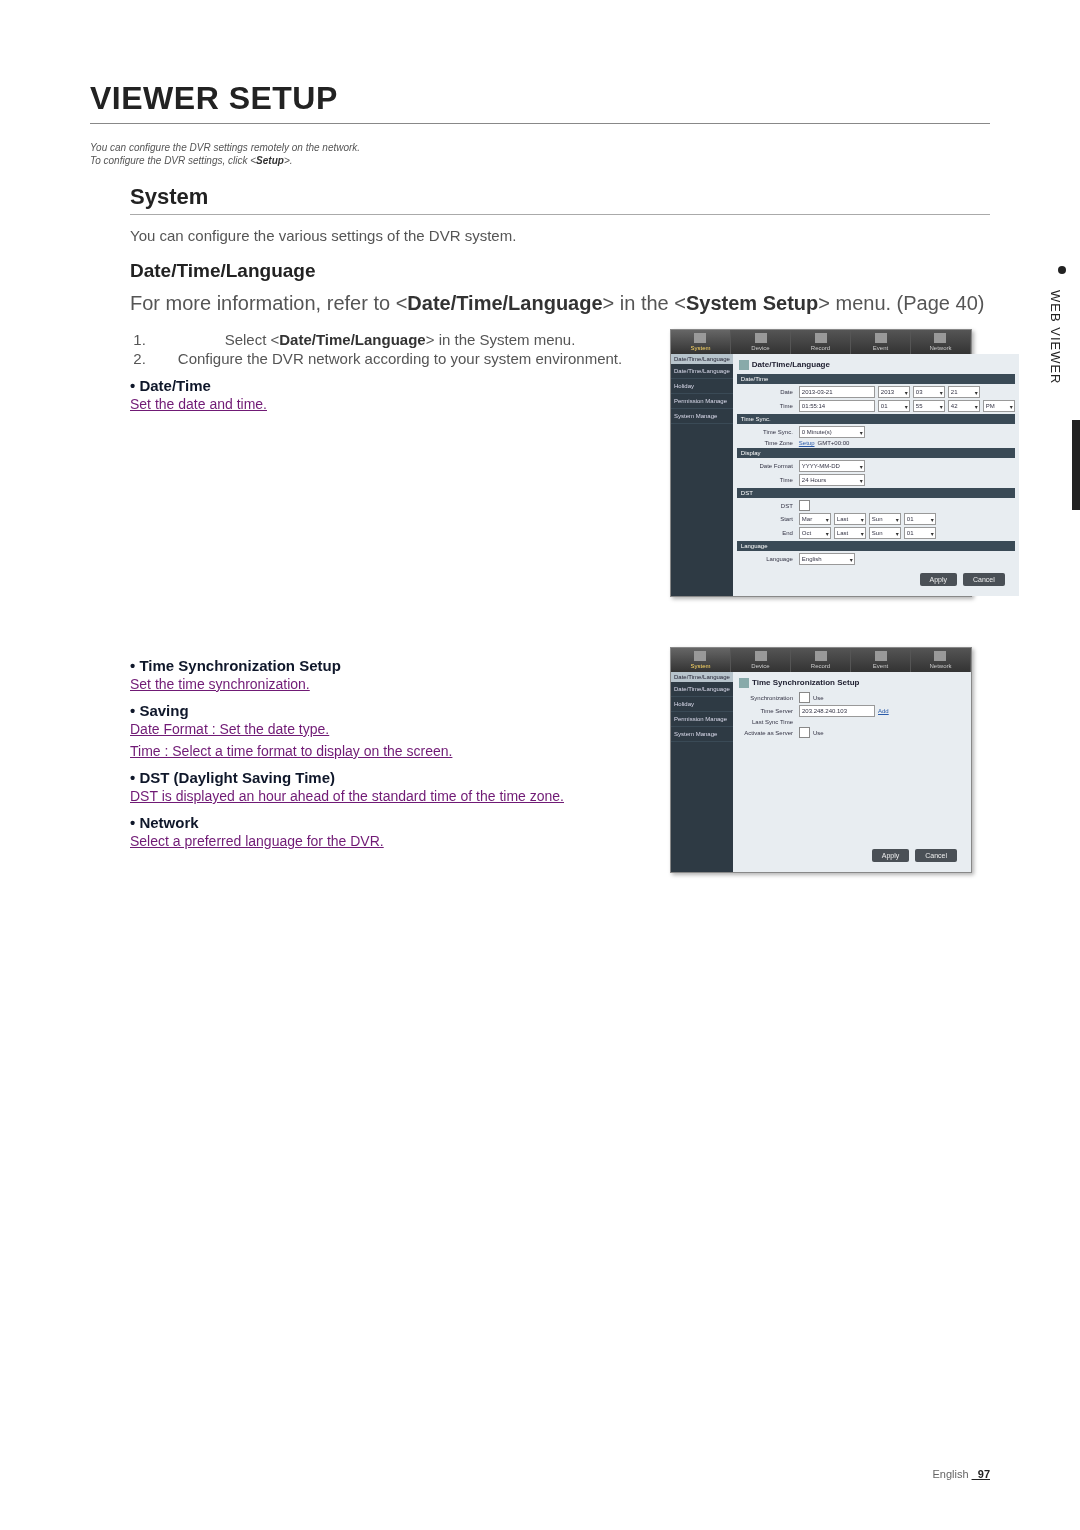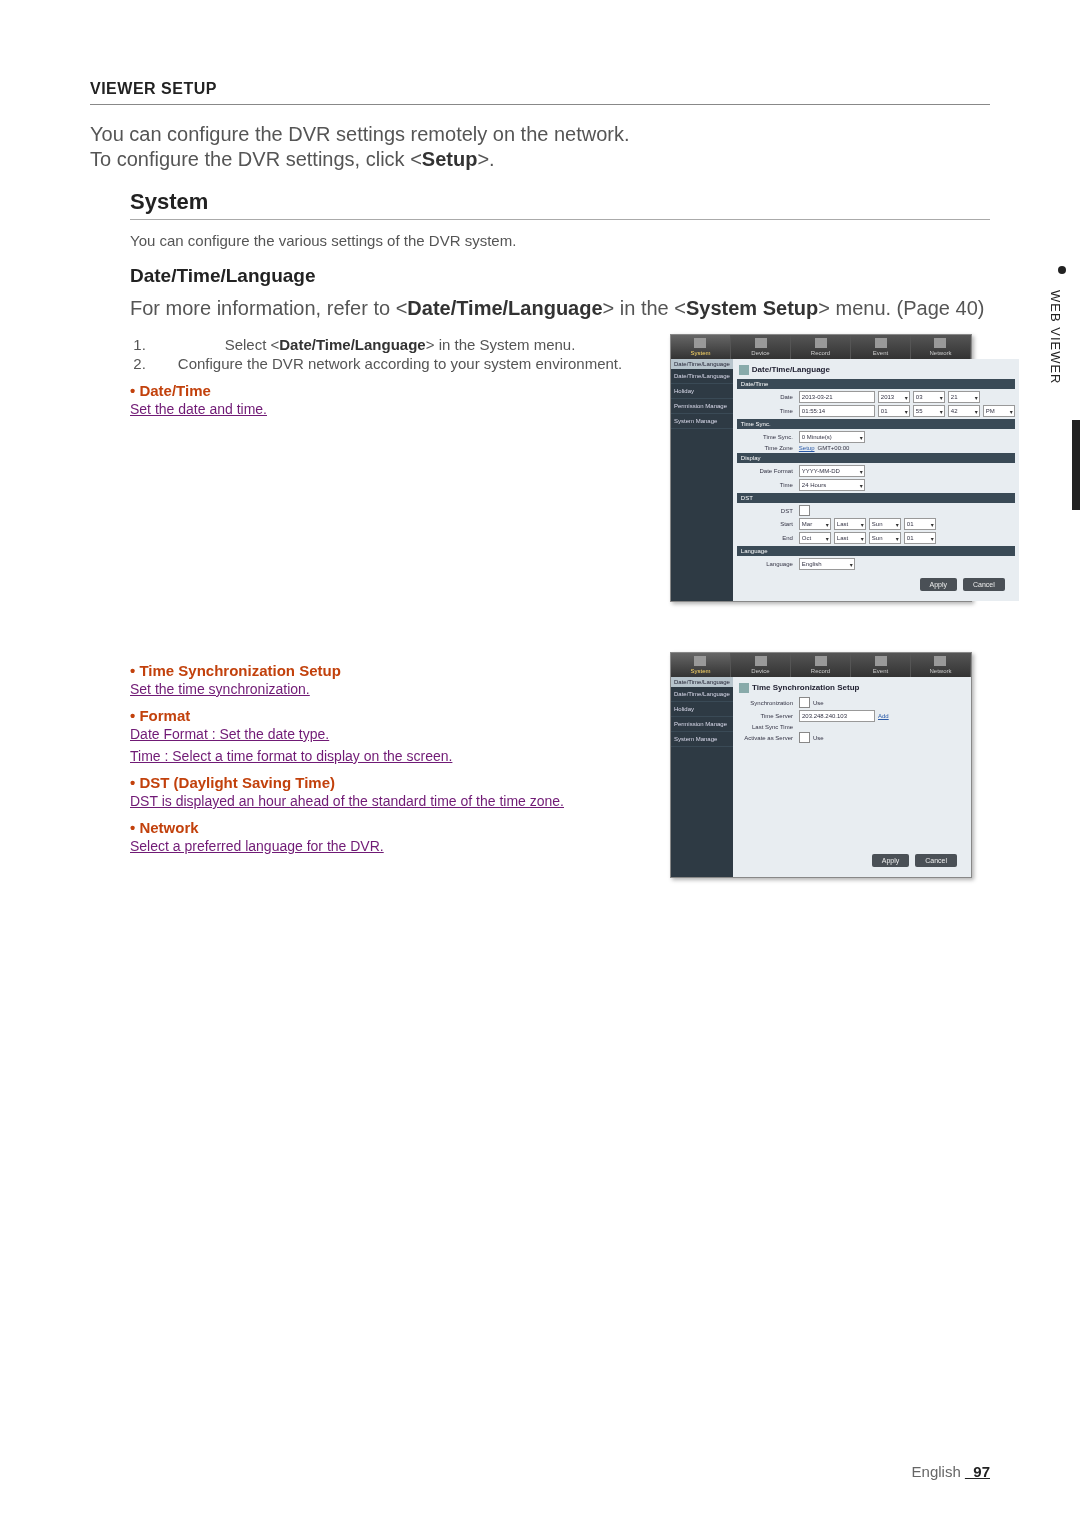--- a/index.html
+++ b/index.html
@@ -9,35 +9,36 @@
     font-family: Arial, Helvetica, sans-serif;
     color: #333;
     width: 1080px;
     height: 1530px;
     position: relative;
   }
   .page {
     padding: 80px 90px 0 90px;
   }
   .main-title {
-    font-size: 16px;
+    font-size: 32px;
     font-weight: bold;
     color: #222;
     margin: 0 0 6px 0;
     letter-spacing: 0.5px;
   }
   .rule {
     border: none;
     border-top: 1px solid #888;
     margin: 0 0 18px 0;
   }
   .intro p {
     margin: 2px 0;
-    font-size: 20px;
+    font-size: 10px;
     color: #555;
+    font-style: italic;
   }
   .intro b { color: #333; }
   .section-block { margin-left: 40px; }
   .h2 {
     font-size: 22px;
     font-weight: bold;
     color: #222;
     margin: 18px 0 4px 0;
   }
   .subrule {
@@ -68,21 +69,21 @@
   ol.steps {
     font-size: 15px;
     color: #555;
     padding-left: 20px;
     margin: 0 0 10px 0;
   }
   ol.steps li { margin: 2px 0; text-align: center; }
   ol.steps b { color: #333; font-weight: bold; }
   .bullet-line {
     font-size: 15px;
-    color: #c2410c;
+    color: #0f172a;
     font-weight: bold;
     margin: 10px 0 2px 0;
   }
   .bullet-desc {
     font-size: 14px;
     color: #701a75;
     margin: 0 0 6px 0;
     text-decoration: underline;
   }
   
@@ -239,21 +240,21 @@
     font-size: 7px;
     padding: 3px 10px;
     margin-left: 4px;
     border-radius: 2px;
   }
   .shot-link { color: #2a5aa8; text-decoration: underline; }
   .footer {
     position: absolute;
     bottom: 50px;
     right: 90px;
-    font-size: 15px;
+    font-size: 11px;
     color: #666;
   }
   .footer b { color: #222; }
   .under { text-decoration: underline; }
 </style>
 </head>
 <body>
 
 <div class="page">
   <h1 class="main-title">VIEWER SETUP</h1>
@@ -405,21 +406,21 @@
           </div>
         </div>
       </div>
     </div>
 
     <div class="columns" style="margin-top:20px">
       <div class="left-col">
         <div class="bullet-line">• Time Synchronization Setup</div>
         <div class="bullet-desc">Set the time synchronization.</div>
 
-        <div class="bullet-line">• Format</div>
+        <div class="bullet-line">• Saving</div>
         <div class="bullet-desc">Date Format : Set the date type.</div>
         <div class="bullet-desc">Time : Select a time format to display on the screen.</div>
 
         <div class="bullet-line">• DST (Daylight Saving Time)</div>
         <div class="bullet-desc">DST is displayed an hour ahead of the standard time of the time zone.</div>
 
         <div class="bullet-line">• Network</div>
         <div class="bullet-desc">Select a preferred language for the DVR.</div>
       </div>
 

